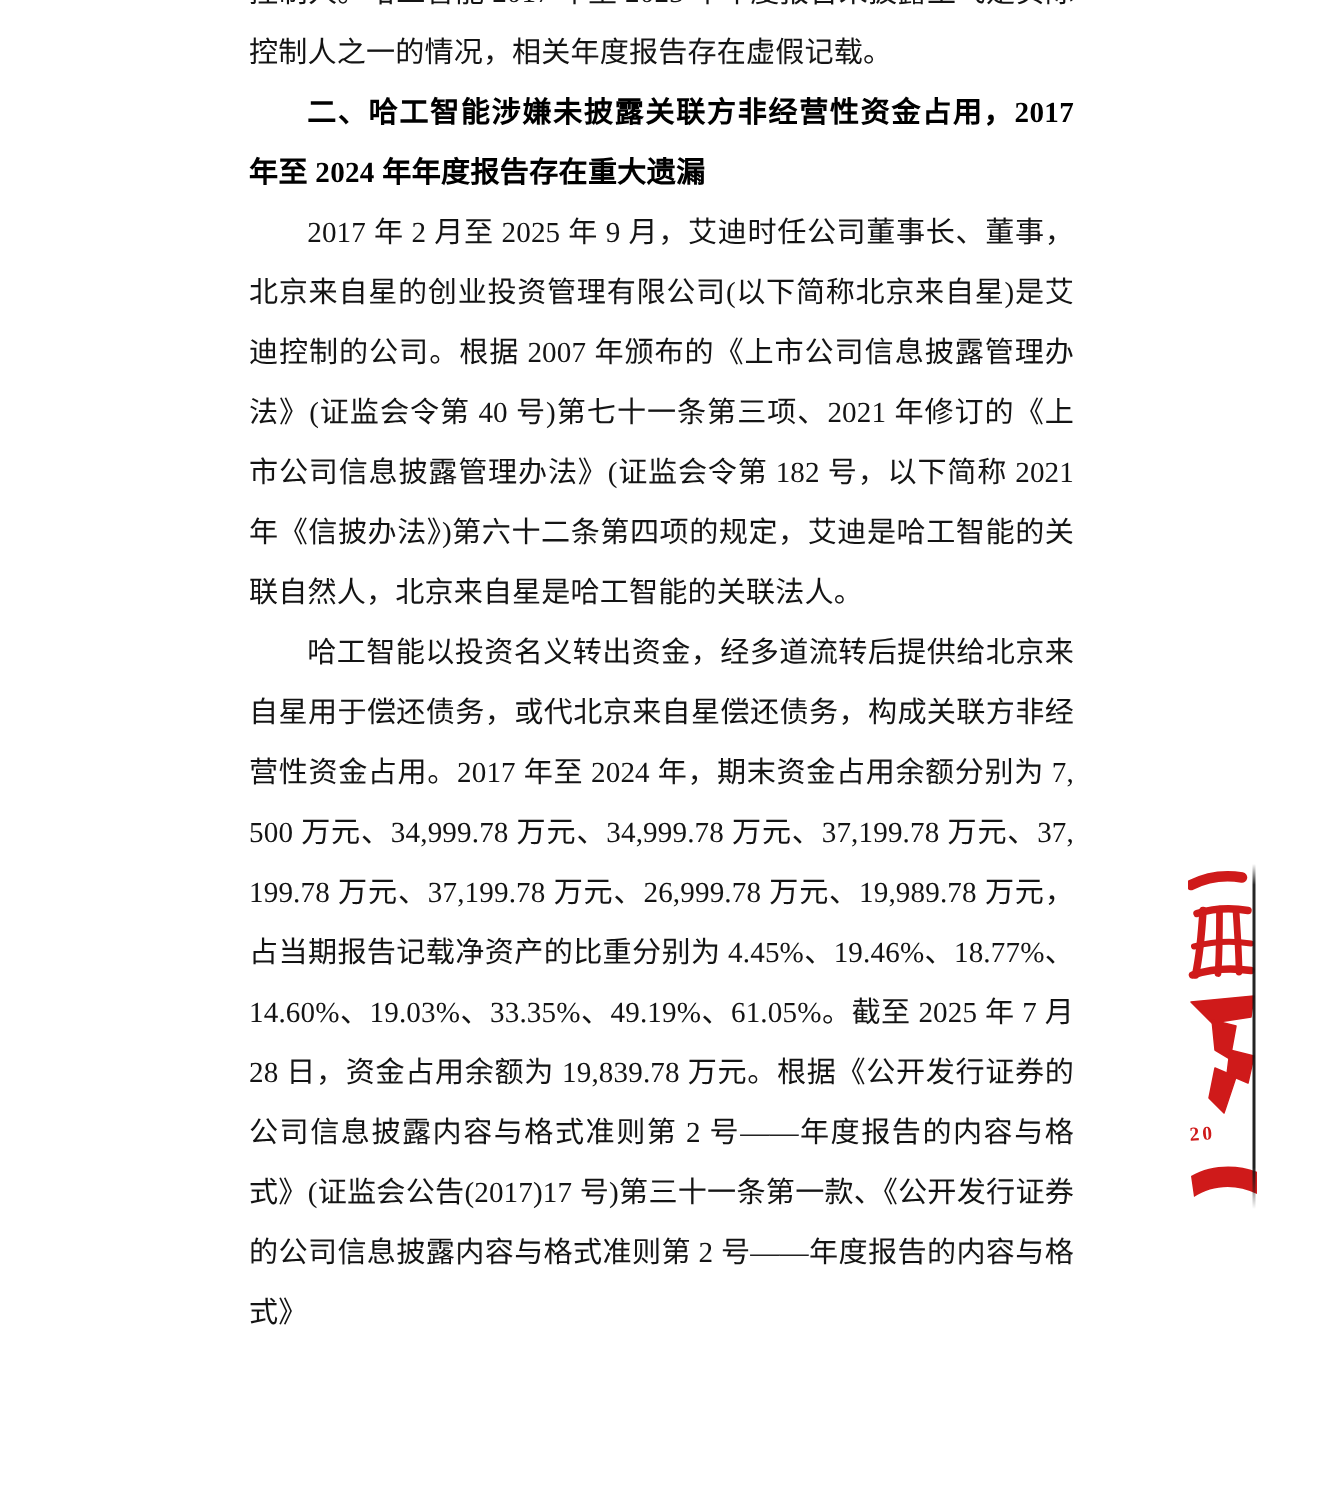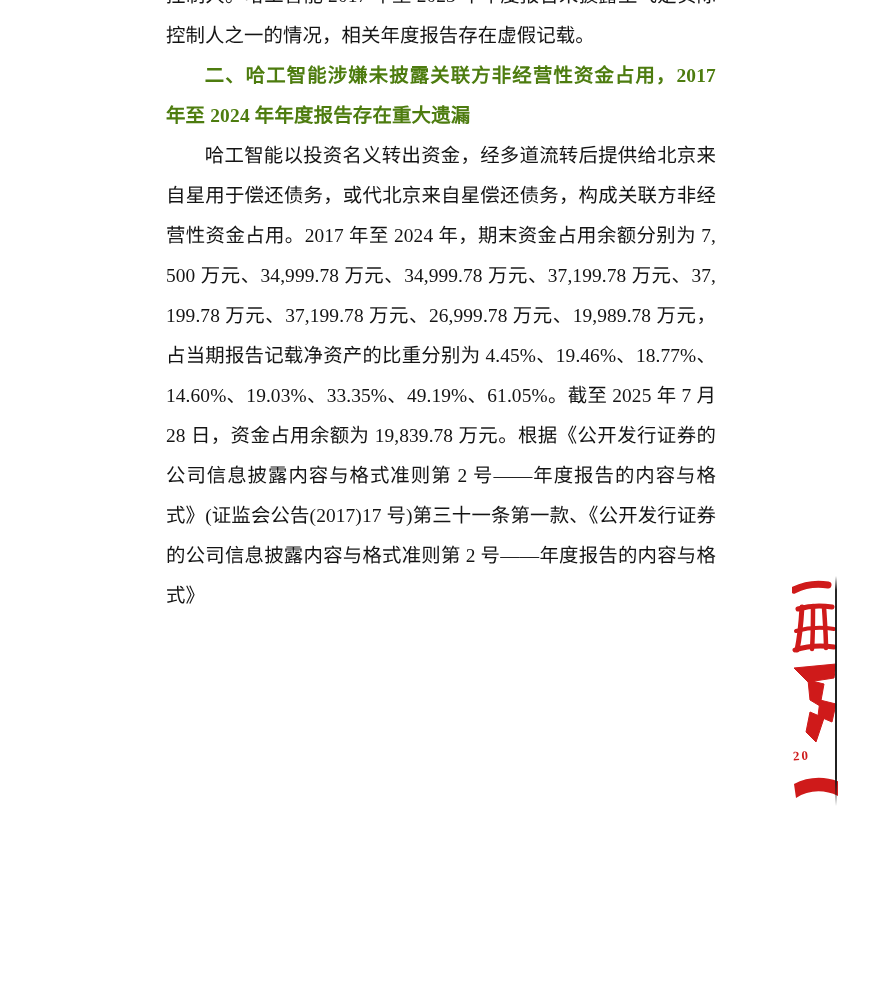--- a/index.html
+++ b/index.html
@@ -43,21 +43,21 @@
     font-weight: 400;
     word-break: break-all;
   }
   .para.indent {
     text-indent: 2em;
   }
   .para.heading {
     font-weight: 700;
     text-indent: 2em;
     letter-spacing: 0.2px;
-    color: #4d7c0f;
+    color: #000000;
   }
 
   
   #para-control-person {
     margin-top: -24px;
   }
 
   
   #seal-layer {
     position: absolute;
@@ -135,20 +135,21 @@
 <div id="page-sheet">
 
   <div id="text-column">
 
     <p class="para" id="para-control-person">控制人。哈工智能 2017 年至 2023 年年度报告未披露王飞是实际控制人之一的情况，相关年度报告存在虚假记载。</p>
 
 
 
     <p class="para heading">二、哈工智能涉嫌未披露关联方非经营性资金占用，2017 年至 2024 年年度报告存在重大遗漏</p>
 
+    <p class="para indent">2017 年 2 月至 2025 年 9 月，艾迪时任公司董事长、董事，北京来自星的创业投资管理有限公司(以下简称北京来自星)是艾迪控制的公司。根据 2007 年颁布的《上市公司信息披露管理办法》(证监会令第 40 号)第七十一条第三项、2021 年修订的《上市公司信息披露管理办法》(证监会令第 182 号，以下简称 2021 年《信披办法》)第六十二条第四项的规定，艾迪是哈工智能的关联自然人，北京来自星是哈工智能的关联法人。</p>
 
     <p class="para indent">哈工智能以投资名义转出资金，经多道流转后提供给北京来自星用于偿还债务，或代北京来自星偿还债务，构成关联方非经营性资金占用。2017 年至 2024 年，期末资金占用余额分别为 7,500 万元、34,999.78 万元、34,999.78 万元、37,199.78 万元、37,199.78 万元、37,199.78 万元、26,999.78 万元、19,989.78 万元，占当期报告记载净资产的比重分别为 4.45%、19.46%、18.77%、14.60%、19.03%、33.35%、49.19%、61.05%。截至 2025 年 7 月  28 日，资金占用余额为 19,839.78 万元。根据《公开发行证券的公司信息披露内容与格式准则第 2 号——年度报告的内容与格式》(证监会公告(2017)17 号)第三十一条第一款、《公开发行证券的公司信息披露内容与格式准则第 2 号——年度报告的内容与格式》</p>
 
   </div>
 
   <div id="seal-layer">
 
     <svg class="seal-stroke" id="seal-glyph-upper" viewBox="0 0 52 92">
       <g fill="none" stroke="#cf1a1a" stroke-linecap="round" stroke-linejoin="round">
         <path d="M6 14 C16 9, 28 7, 40 9" stroke-width="7"></path>

